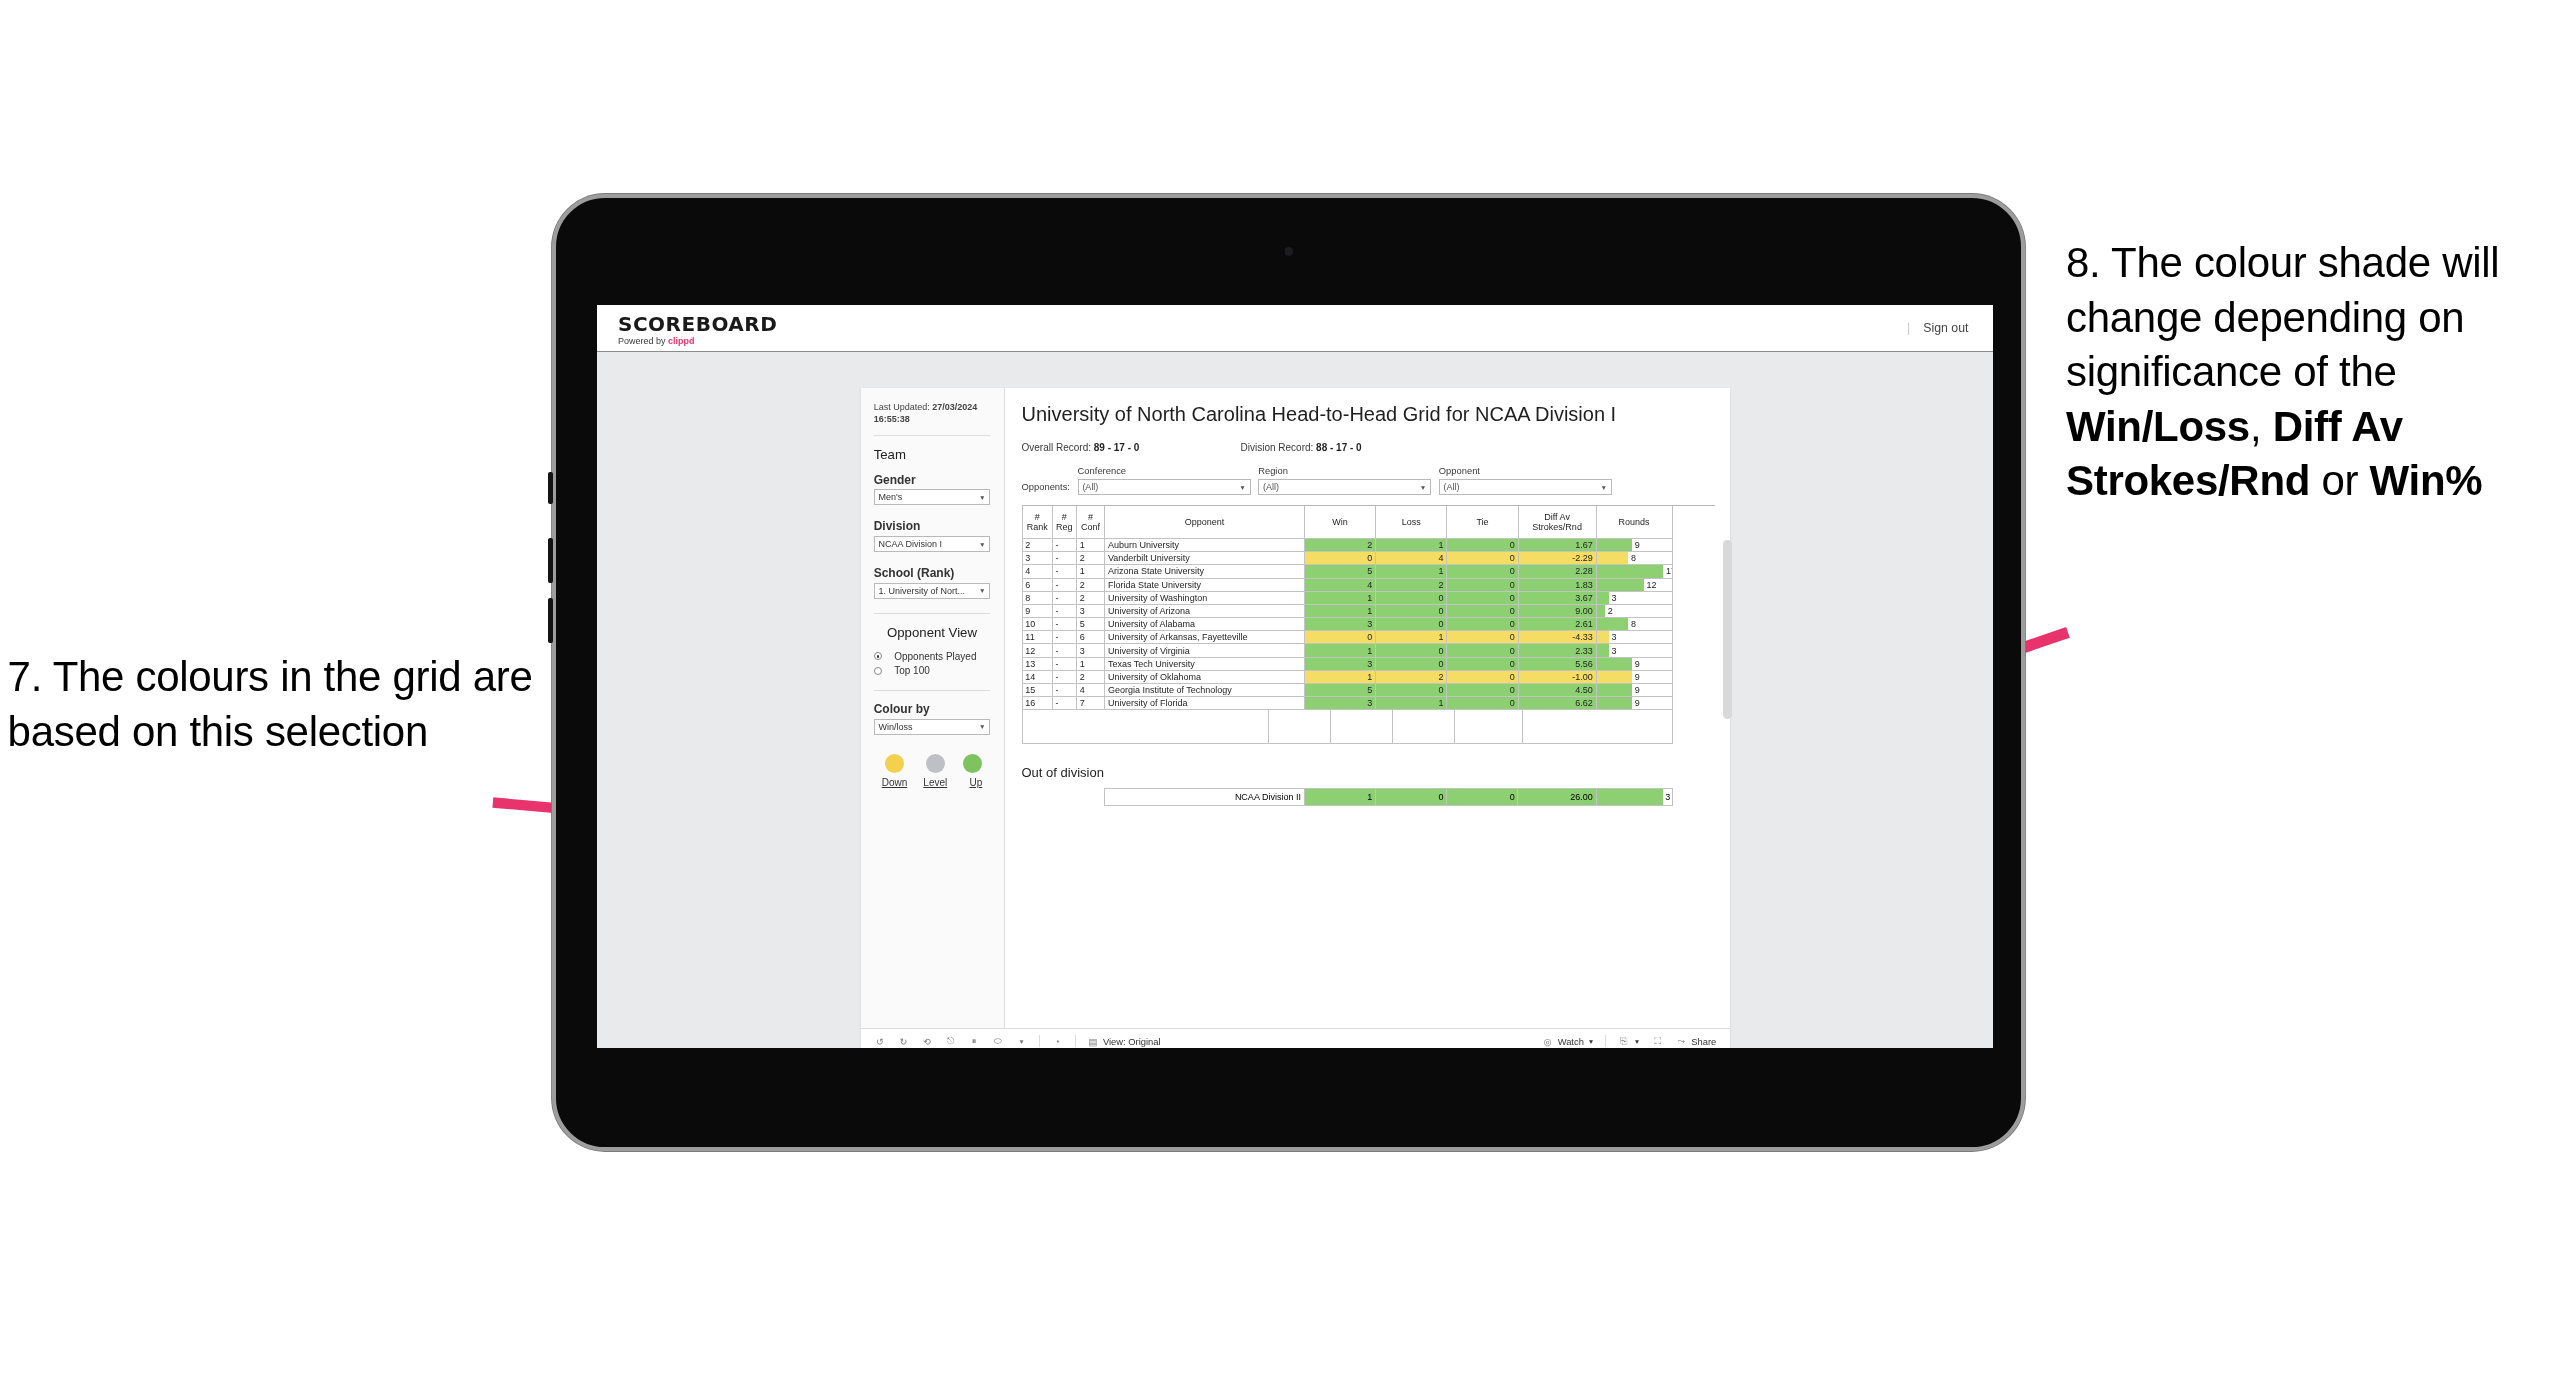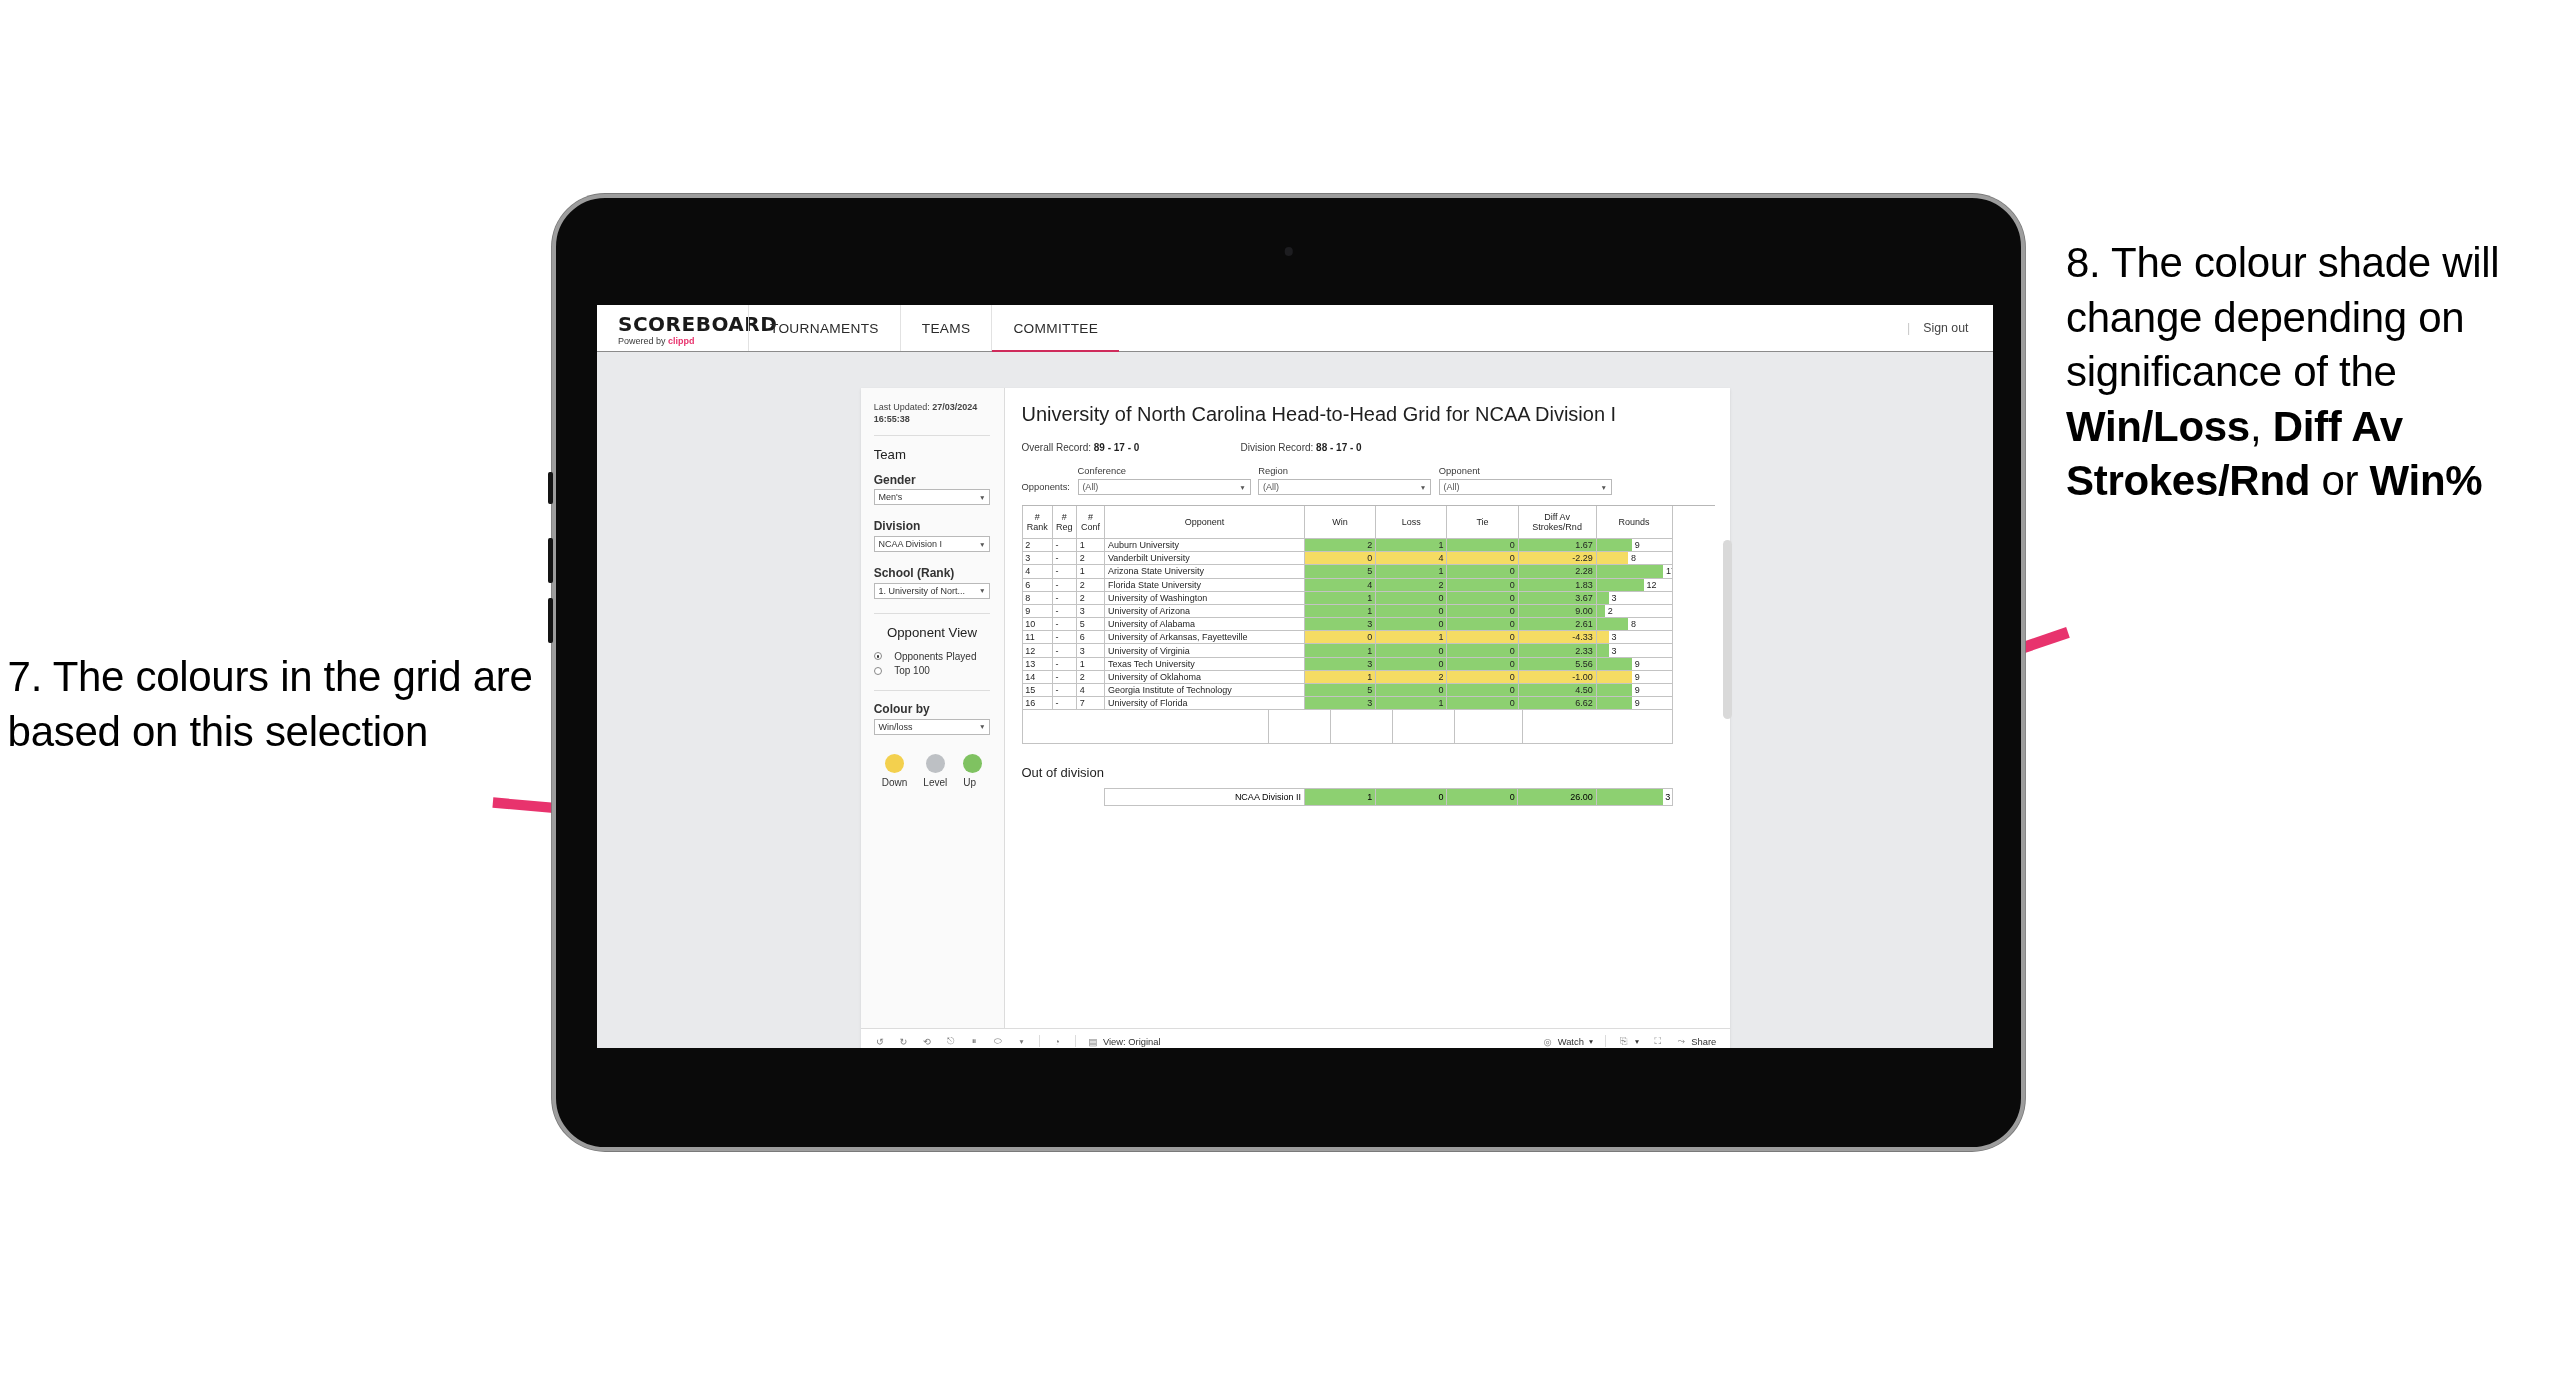--- a/index.html
+++ b/index.html
@@ -161,21 +161,21 @@
   }
   .radio.on::after {
     content: ""; position: absolute;
     left: 1.9px; top: 1.9px; width: 2.8px; height: 2.8px;
     border-radius: 50%; background: #333;
   }
   #legend-row {
     display: flex; justify-content: space-around;
     margin-top: 19px;
   }
-  .legend-item { text-align: left; }
+  .legend-item { text-align: right; text-decoration: underline; }
   .legend-dot {
     width: 19px; height: 19px; border-radius: 50%; margin: 0 auto 4.7px auto;
   }
   .legend-label { font-size: 10px; color: #333; }
 
   
   #main-panel {
     flex: 1; padding: 15px 15px 0 17px; min-width: 0;
     display: flex; flex-direction: column;
   }
@@ -319,31 +319,20 @@
   <div class="side-btn" style="left:-8.5px; top:274px; width:5.7px; height:32px;"></div>
   <div class="side-btn" style="left:-8.5px; top:340px; width:5.7px; height:45px;"></div>
   <div class="side-btn" style="left:-8.5px; top:400px; width:5.7px; height:45px;"></div>
 
   <div id="screen">
 
     <div id="app-header">
       <div id="brand">
         <div id="brand-title">SCOREBOARD</div>
         <div id="brand-sub"><span>Powered by </span><b>clippd</b></div>
-      </div>
-      <div class="topnav">
-        <div class="topnav-item">
-            <span>TOURNAMENTS</span>
-          </div>
-        <div class="topnav-item">
-            <span>TEAMS</span>
-          </div>
-        <div class="topnav-item active">
-            <span>COMMITTEE</span>
-          </div>
       </div>
       <div id="signout-wrap">
         <span id="signout-div">|</span>
         <span>Sign out</span>
       </div>
     </div>
 
 
     <div id="workspace">
       <div id="viz-card">

